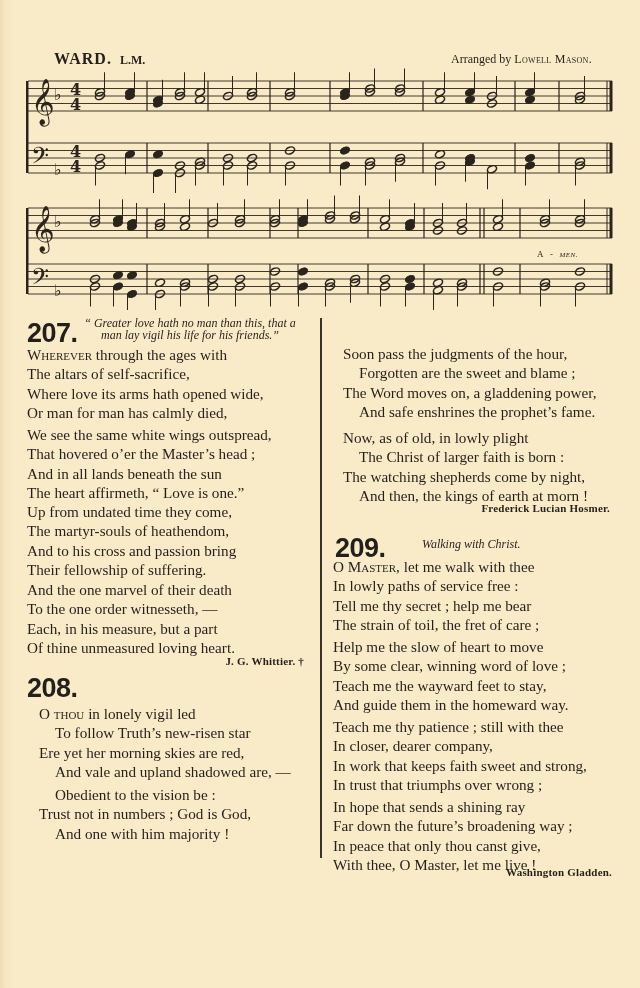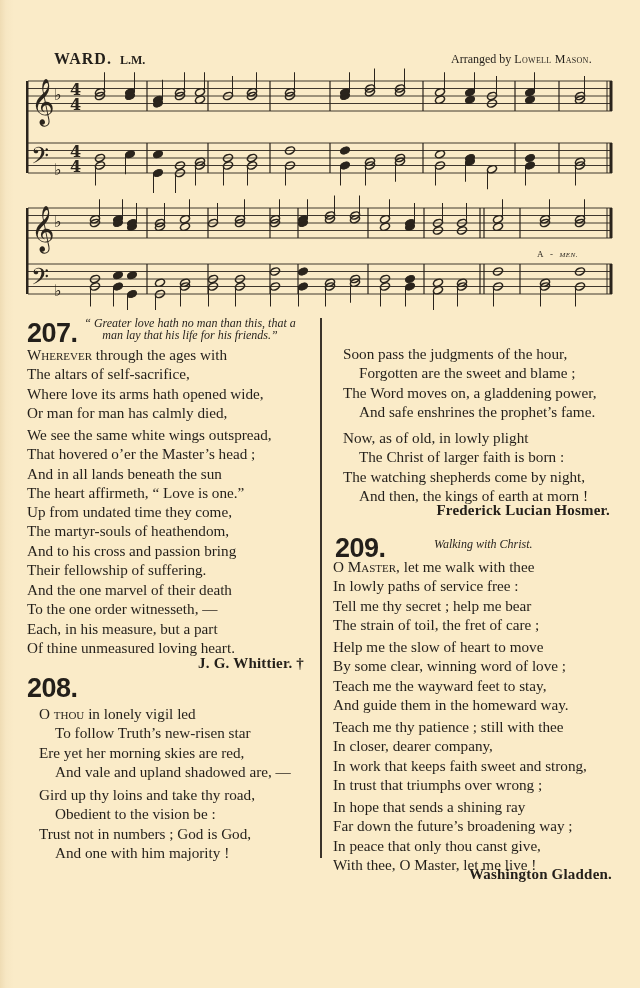--- a/index.html
+++ b/index.html
@@ -28,21 +28,21 @@
     .col-divider { position: absolute; left: 320px; top: 318px; width: 1.5px; height: 540px; background: #3a332a; }
 
     .hymn-num { font-family: "Liberation Sans", "DejaVu Sans", sans-serif; font-weight: bold; font-size: 27px; line-height: 1; letter-spacing: -0.5px; }
     .epigraph { font-style: italic; font-size: 12px; line-height: 12px; text-align: center; }
 
     .verse { position: absolute; font-size: 15.2px; line-height: 19.3px; white-space: nowrap; }
     .verse .line { display: block; }
     .verse .line.indent { padding-left: 16px; }
     .sc { font-variant: small-caps; }
 
-    .author { position: absolute; font-size: 15px; font-weight: bold; letter-spacing: 0.2px; }
+    .author { position: absolute; font-size: 11px; font-weight: bold; letter-spacing: 0.2px; }
   </style>
 </head>
 <body>
 
 <div class="page">
 
   <div class="tune-title">
     <span>WARD.</span><span class="meter">L.M.</span>
   </div>
   <div class="tune-credit">
@@ -334,21 +334,21 @@
   <div class="amen">
     <span>A</span><span class="dash">-</span><span class="men">MEN.</span>
   </div>
 
   <div class="col-divider"></div>
 
   <div>
     <div class="hymn-num" style="position:absolute;left:27px;top:320px;">207.</div>
     <div class="epigraph" style="position:absolute;left:84px;top:317px;width:212px;">
       <div>“ Greater love hath no man than this, that a</div>
-      <div>man lay that his life for his friends.”</div>
+      <div>man lay vigil his life for his friends.”</div>
     </div>
     <div class="verse" style="left:27px;top:345px;">
         <span class="line"><span class="sc">Wherever</span><span> through the ages with</span></span>
         <span class="line"><span>The altars of self-sacrifice,</span></span>
         <span class="line"><span>Where love its arms hath opened wide,</span></span>
         <span class="line"><span>Or man for man has calmly died,</span></span>
       </div>
     <div class="verse" style="left:27px;top:425px;">
         <span class="line"><span>We see the same white wings outspread,</span></span>
         <span class="line"><span>That hovered o’er the Master’s head ;</span></span>
@@ -372,21 +372,20 @@
 
   <div>
     <div class="hymn-num" style="position:absolute;left:27px;top:675px;text-align:center;">208.</div>
     <div class="verse" style="left:39px;top:704px;">
         <span class="line"><span class="sc">O thou</span><span> in lonely vigil led</span></span>
         <span class="line indent"><span>To follow Truth’s new-risen star</span></span>
         <span class="line"><span>Ere yet her morning skies are red,</span></span>
         <span class="line indent"><span>And vale and upland shadowed are, —</span></span>
       </div>
     <div class="verse" style="left:39px;top:785px;">
-        <span class="line"><span>Gird up thy loins and take thy road,</span></span>
         <span class="line indent"><span>Obedient to the vision be :</span></span>
         <span class="line"><span>Trust not in numbers ;  God is God,</span></span>
         <span class="line indent"><span>And one with him majority !</span></span>
       </div>
     <div class="verse" style="left:343px;top:344px;">
         <span class="line"><span>Soon pass the judgments of the hour,</span></span>
         <span class="line indent"><span>Forgotten are the sweet and blame ;</span></span>
         <span class="line"><span>The Word moves on, a gladdening power,</span></span>
         <span class="line indent"><span>And safe enshrines the prophet’s fame.</span></span>
       </div>
@@ -394,21 +393,21 @@
         <span class="line"><span>Now, as of old, in lowly plight</span></span>
         <span class="line indent"><span>The Christ of larger faith is born :</span></span>
         <span class="line"><span>The watching shepherds come by night,</span></span>
         <span class="line indent"><span>And then, the kings of earth at morn !</span></span>
       </div>
     <div class="author" style="right:30px;top:502px;">Frederick Lucian Hosmer.</div>
   </div>
 
   <div>
     <div class="hymn-num" style="position:absolute;left:335px;top:535px;">209.</div>
-    <div class="epigraph" style="position:absolute;left:434px;top:538px;">Walking with Christ.</div>
+    <div class="epigraph" style="position:absolute;left:422px;top:538px;">Walking with Christ.</div>
     <div class="verse" style="left:333px;top:557px;">
         <span class="line"><span class="sc">O Master</span><span>, let me walk with thee</span></span>
         <span class="line"><span>In lowly paths of service free :</span></span>
         <span class="line"><span>Tell me thy secret ;  help me bear</span></span>
         <span class="line"><span>The strain of toil, the fret of care ;</span></span>
       </div>
     <div class="verse" style="left:333px;top:637px;">
         <span class="line"><span>Help me the slow of heart to move</span></span>
         <span class="line"><span>By some clear, winning word of love ;</span></span>
         <span class="line"><span>Teach me the wayward feet to stay,</span></span>

